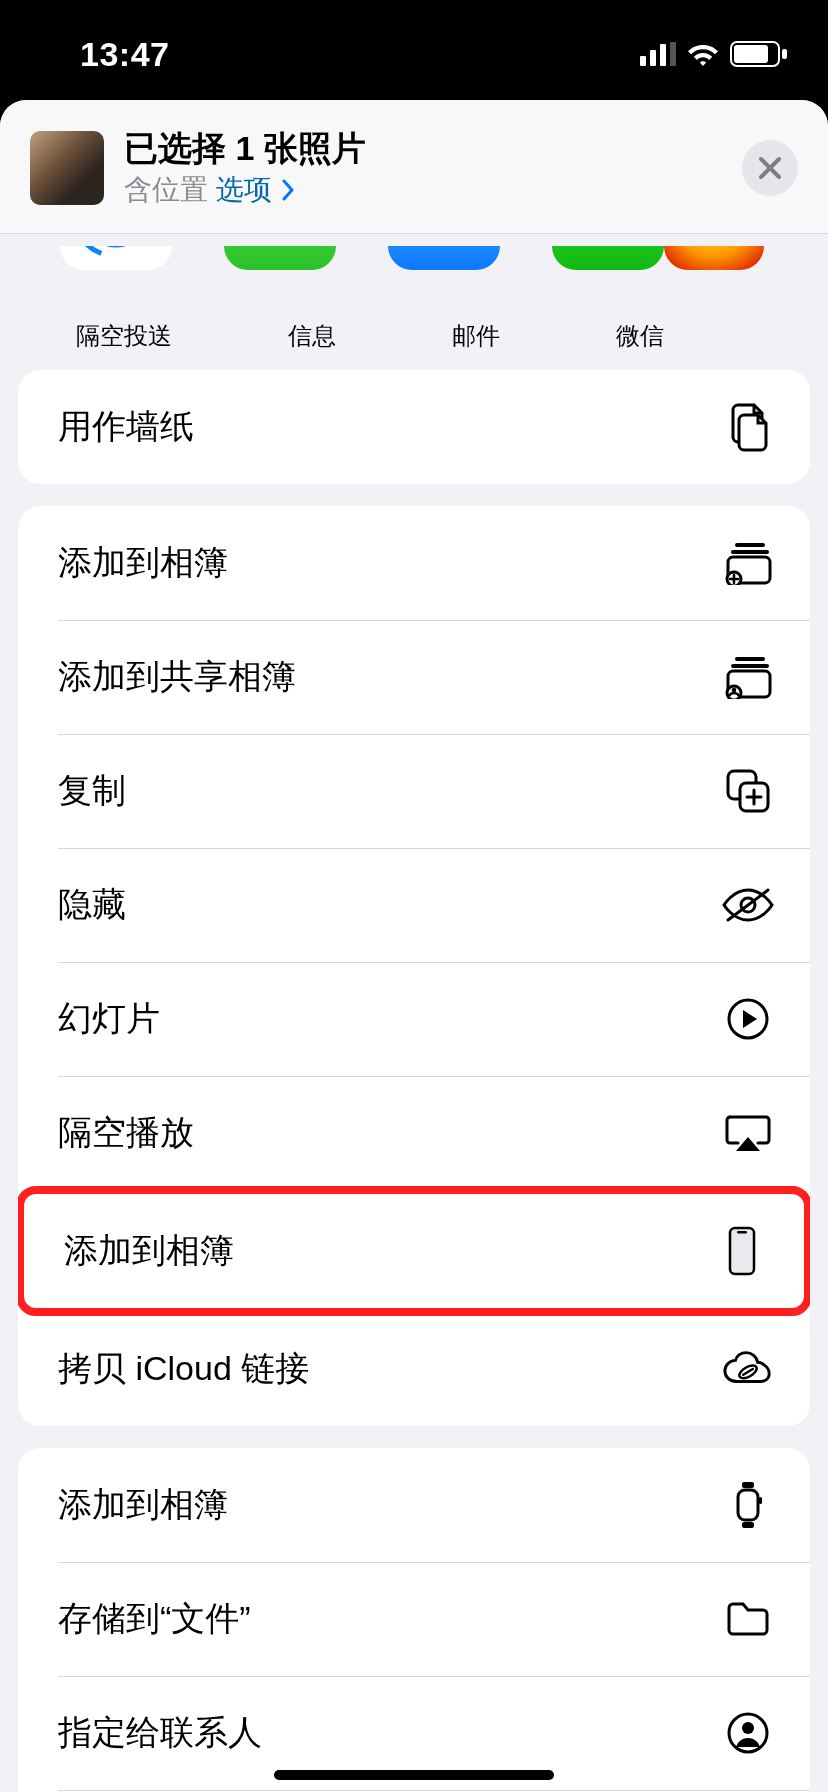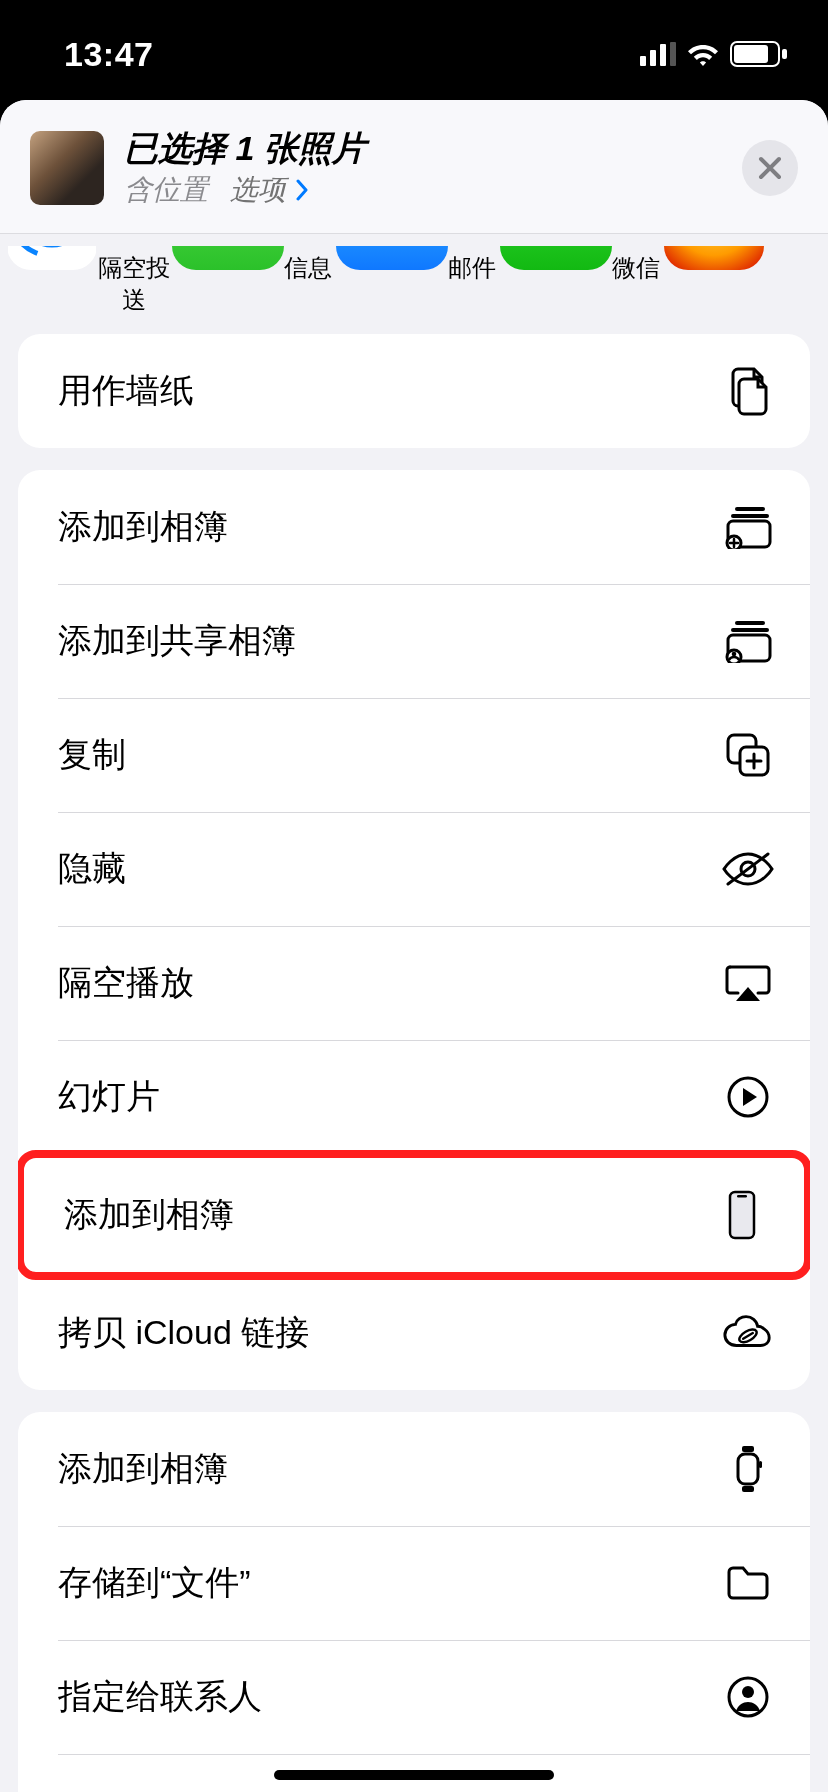--- a/index.html
+++ b/index.html
@@ -20,21 +20,21 @@
   
   .status-bar {
     height: 88px;
     background: #000;
     color: #fff;
     display: flex;
     justify-content: space-between;
     align-items: center;
     padding: 20px 40px 0 40px;
   }
-  .status-time { font-size: 34px; font-weight: 600; letter-spacing: 0.5px; margin-left: 24px;}
+  .status-time { font-size: 34px; font-weight: 600; letter-spacing: 0.5px; margin-left: 40px;}
   .status-icons { display: flex; align-items: center; gap: 10px; }
   .status-icons svg { fill: #fff; }
 
   
   .sheet {
     position: absolute;
     left: 0; right: 0;
     top: 100px;
     bottom: 0;
     background: #f2f2f6;
@@ -55,44 +55,45 @@
     border-bottom: 1px solid #dcdce0;
     border-top-left-radius: 26px;
     border-top-right-radius: 26px;
   }
   .thumb {
     width: 74px; height: 74px;
     border-radius: 10px;
     background: linear-gradient(135deg,#c3a17f 0%, #6d513a 40%, #2d2520 70%);
     flex: 0 0 auto;
   }
-  .header-texts { margin-left: 20px; flex: 1; font-style: italic; }
+  .header-texts { margin-left: 20px; flex: 1; }
   .header-title { font-size: 34px; font-weight: 600; color: #000; line-height: 1.2;}
   .header-sub { font-size: 28px; color: #8a8a8e; margin-top: 2px; }
-  .header-sub .options-link { color: #737373; margin-left: 14px; }
+  .header-sub .options-link { color: #0369a1; margin-left: 0; }
   .close-btn {
     width: 56px; height: 56px;
     border-radius: 50%;
     background: #e5e5ea;
     display: flex; align-items: center; justify-content: center;
     flex: 0 0 auto;
   }
   .close-btn svg { stroke: #7e7e82; }
 
   
   .app-row {
     display: flex;
     padding: 12px 8px 18px 8px;
     gap: 0;
     background: #f2f2f6;
   }
   .app-item {
     width: 164px;
     display: flex;
-    align-items: flex-start;
+    flex-direction: column;
+    align-items: flex-end;
     flex: 0 0 auto;
   }
   .app-icon {
     width: 112px; height: 68px;
     display:flex; align-items:flex-end; justify-content:center;
     overflow:hidden;
   }
   .app-icon-inner {
     width: 112px; height:112px;
     border-radius: 24px;
@@ -313,35 +314,35 @@
           <div class="action-label">隐藏</div>
           <div class="action-icon">
             <svg width="52" height="38" viewBox="0 0 52 38">
                 <path d="M2 19s9-15 24-15 24 15 24 15-9 15-24 15S2 19 2 19z" fill="none" stroke="#000" stroke-width="3"></path>
                 <circle cx="26" cy="19" r="7" fill="none" stroke="#000" stroke-width="3"></circle>
                 <line x1="6" y1="34" x2="46" y2="4" stroke="#000" stroke-width="3" stroke-linecap="round"></line>
               </svg>
           </div>
         </div>
         <div class="action-row">
+          <div class="action-label">幻灯片</div>
+          <div class="action-icon">
+            <svg width="44" height="44" viewBox="0 0 44 44">
+                <circle cx="22" cy="22" r="19" fill="none" stroke="#000" stroke-width="3"></circle>
+                <path d="M17 13l14 9-14 9z" fill="#000"></path>
+              </svg>
+          </div>
+        </div>
+        <div class="action-row">
           <div class="action-label">隔空播放</div>
           <div class="action-icon">
             <svg width="48" height="40" viewBox="0 0 48 40">
                 <path d="M6 4h36a3 3 0 0 1 3 3v20a3 3 0 0 1-3 3h-8" fill="none" stroke="#000" stroke-width="3" stroke-linecap="round"></path>
                 <path d="M14 30H6a3 3 0 0 1-3-3V7a3 3 0 0 1 3-3" fill="none" stroke="#000" stroke-width="3" stroke-linecap="round"></path>
                 <path d="M24 24l12 14H12z" fill="#000"></path>
-              </svg>
-          </div>
-        </div>
-        <div class="action-row">
-          <div class="action-label">幻灯片</div>
-          <div class="action-icon">
-            <svg width="44" height="44" viewBox="0 0 44 44">
-                <circle cx="22" cy="22" r="19" fill="none" stroke="#000" stroke-width="3"></circle>
-                <path d="M17 13l14 9-14 9z" fill="#000"></path>
               </svg>
           </div>
         </div>
 
         <div class="highlight-box">
           <div class="action-row">
             <div class="action-label">添加到相簿</div>
             <div class="action-icon">
               <svg width="30" height="50" viewBox="0 0 30 50">
                   <rect x="3" y="2" width="24" height="46" rx="5" fill="#e9e9ee" stroke="#000" stroke-width="2.5"></rect>

